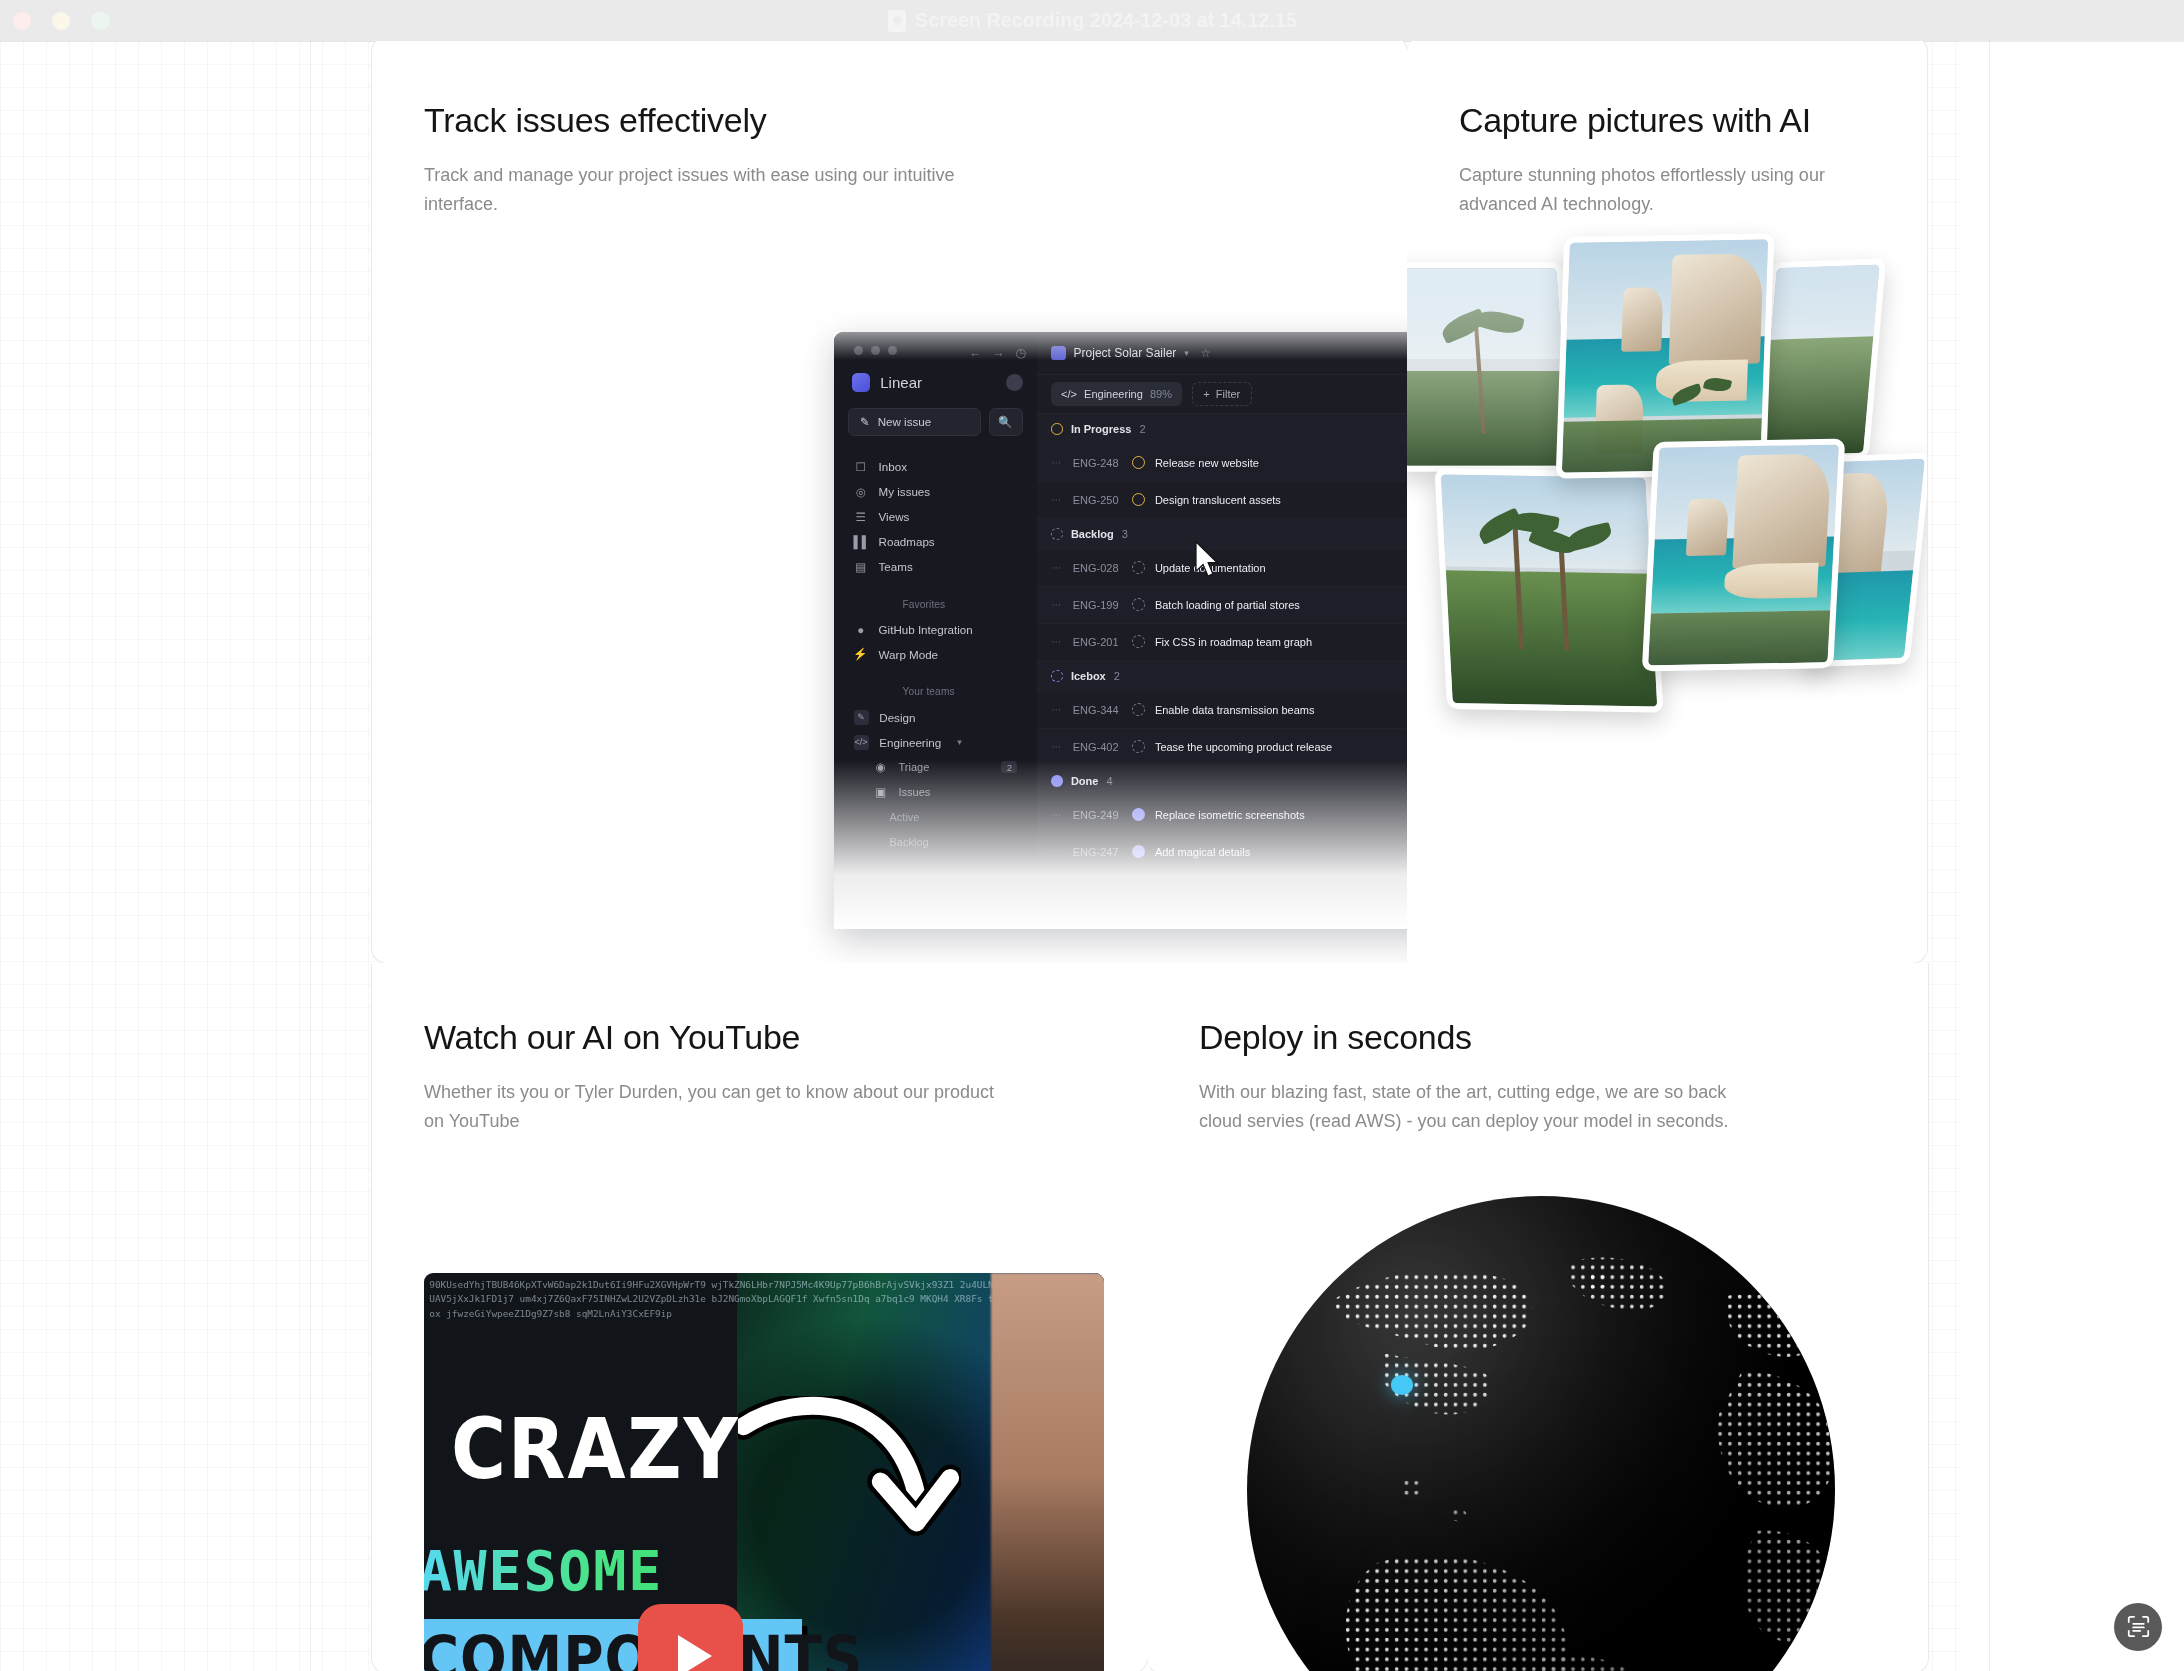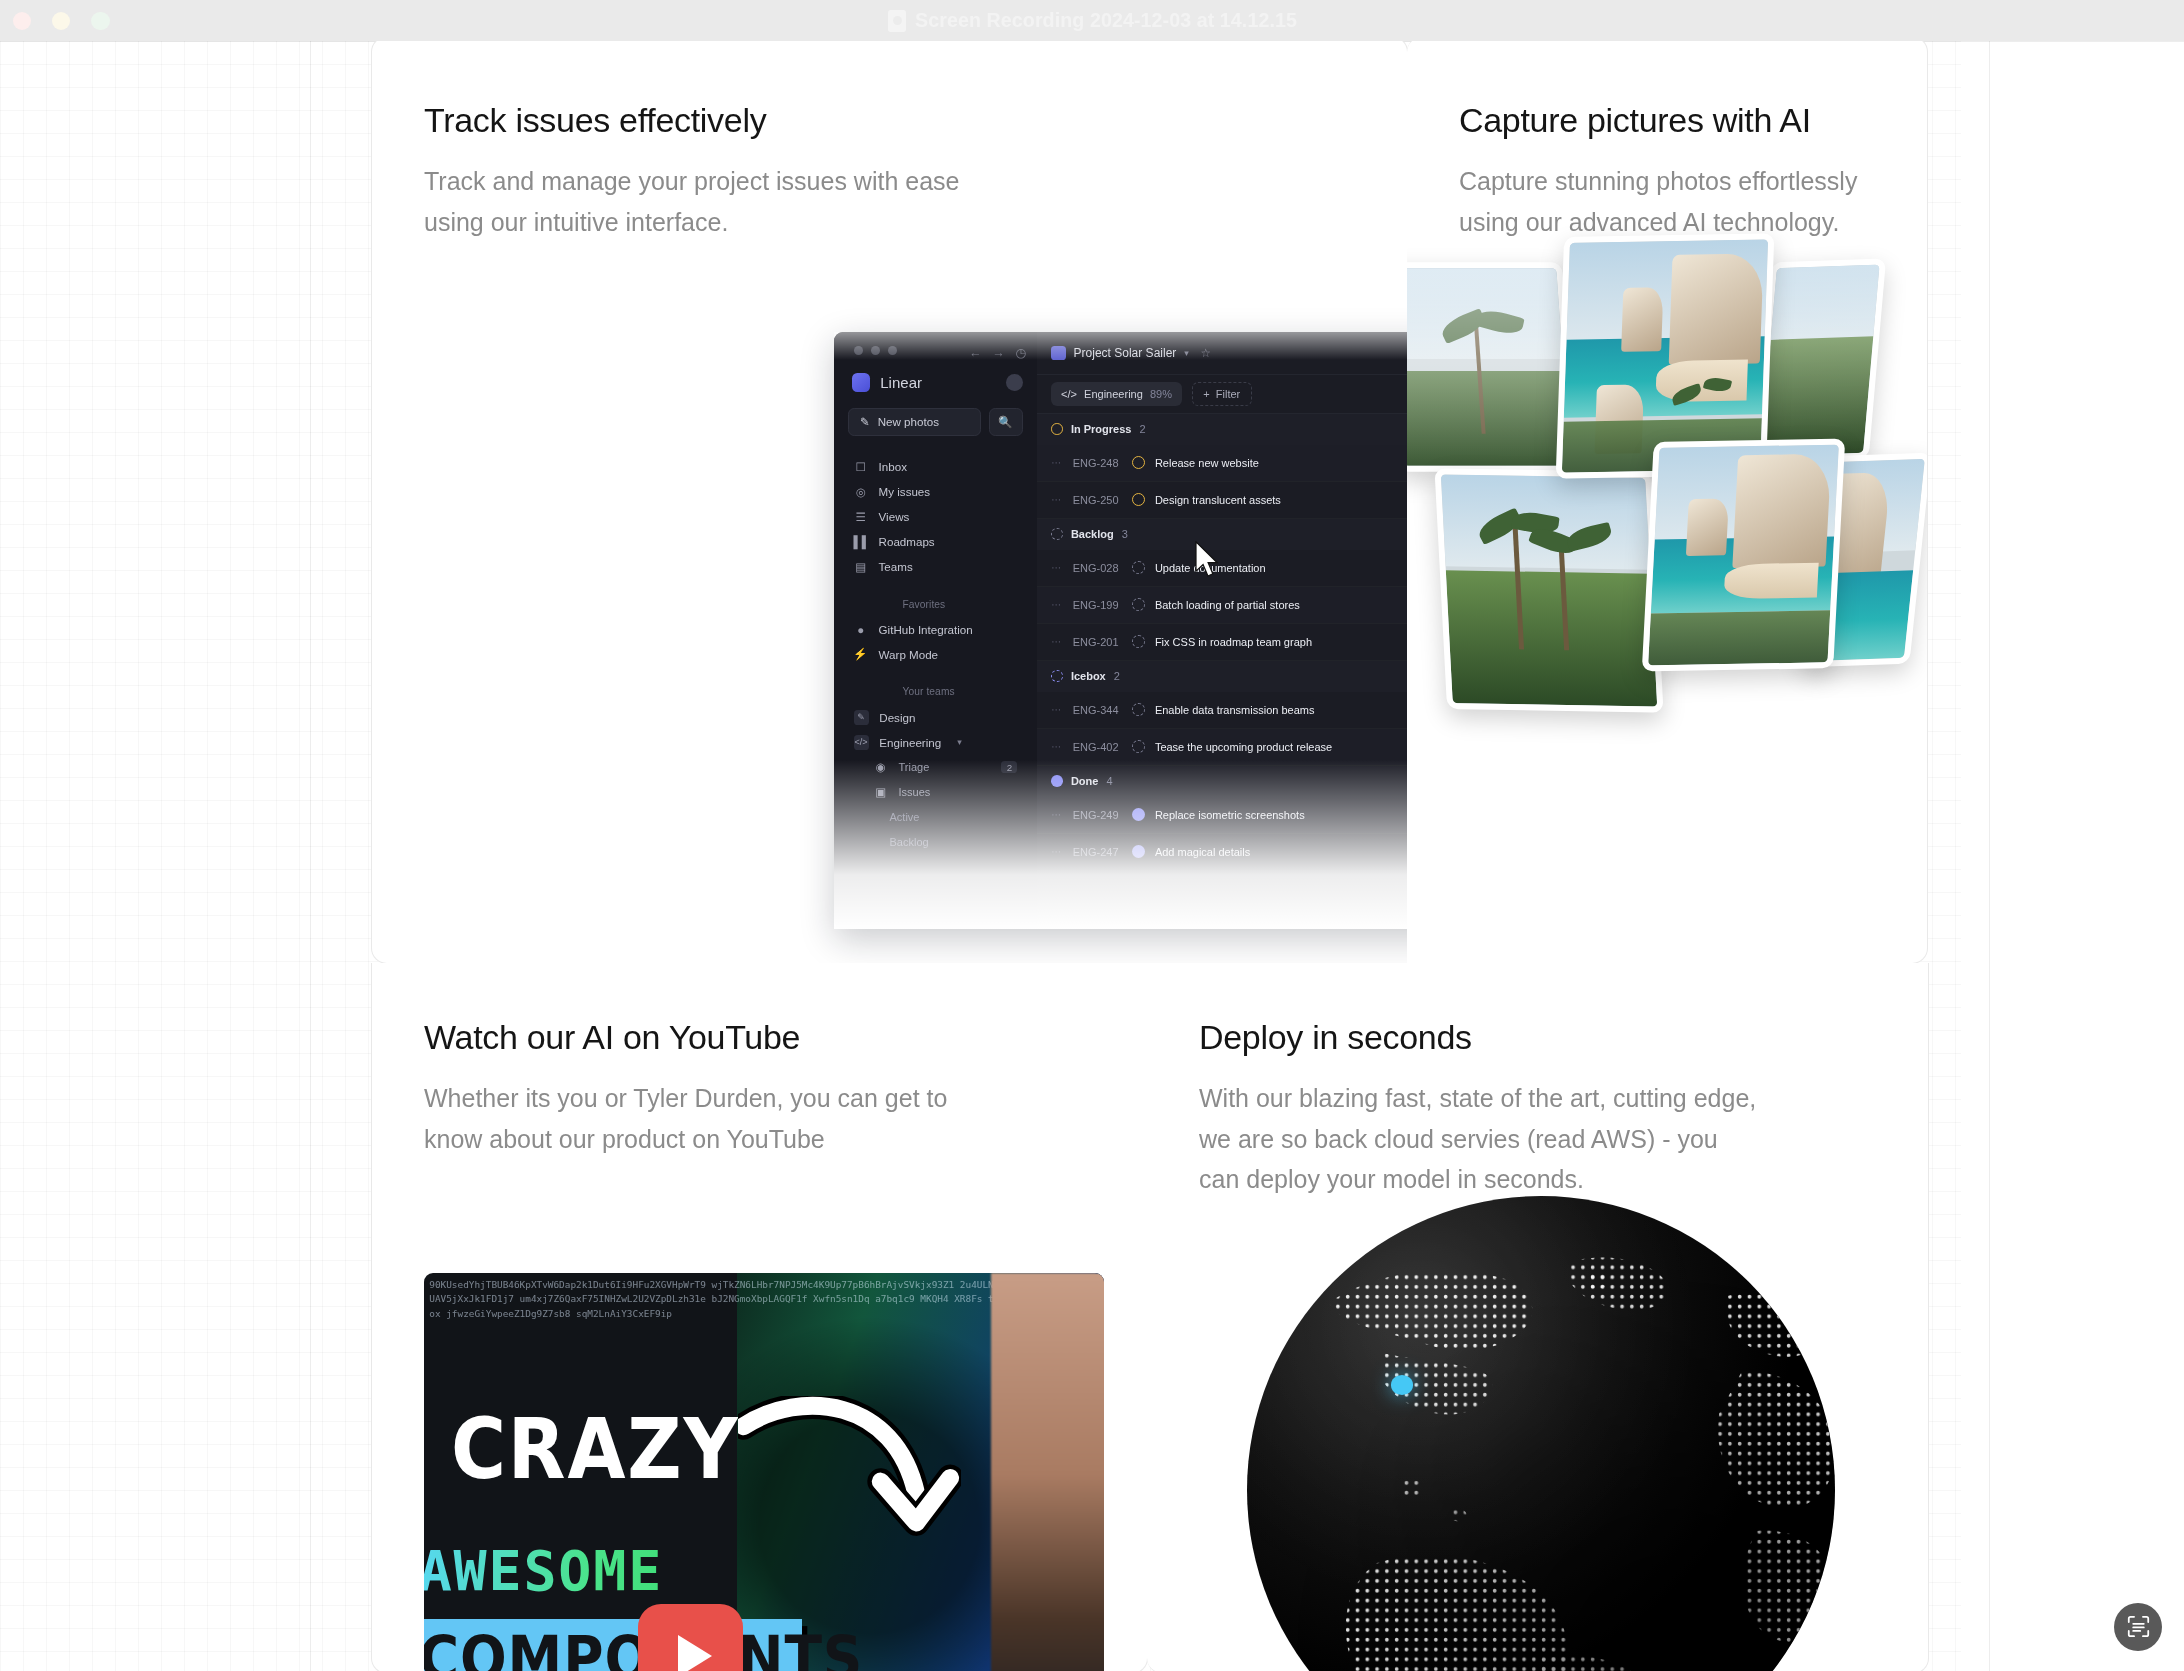--- a/index.html
+++ b/index.html
@@ -129,21 +129,21 @@
 
   h2.card-title {
     font-size: 34px;
     font-weight: 400;
     color: #151515;
     letter-spacing: -0.3px;
     line-height: 1.15;
     margin-bottom: 21.4px;
   }
   p.card-desc {
-    font-size: 25px;
+    font-size: 18px;
     font-weight: 400;
     color: #8b8b8b;
     line-height: 1.62;
     max-width: 561px;
   }
   .card.c2 p.card-desc { max-width: 419px; }
   .card.c3 p.card-desc { max-width: 579px; }
   .card.c4 p.card-desc { max-width: 561px; }
 
   
@@ -513,21 +513,21 @@
                 <span>◷</span>
               </div>
               <div class="ln-brand">
                 <span class="ln-brand-logo"></span>
                 <span class="ln-brand-name">Linear</span>
                 <span class="ln-brand-av"></span>
               </div>
               <div class="ln-newrow">
                 <div class="ln-newissue">
                   <span>✎</span>
-                  <span>New photos</span>
+                  <span>New issue</span>
                 </div>
                 <div class="ln-search">🔍</div>
               </div>
               <div class="ln-items">
                 <div class="ln-item">
                   <span class="gl">☐</span>
                   <span>Inbox</span>
                 </div>
                 <div class="ln-item">
                   <span class="gl">◎</span>

